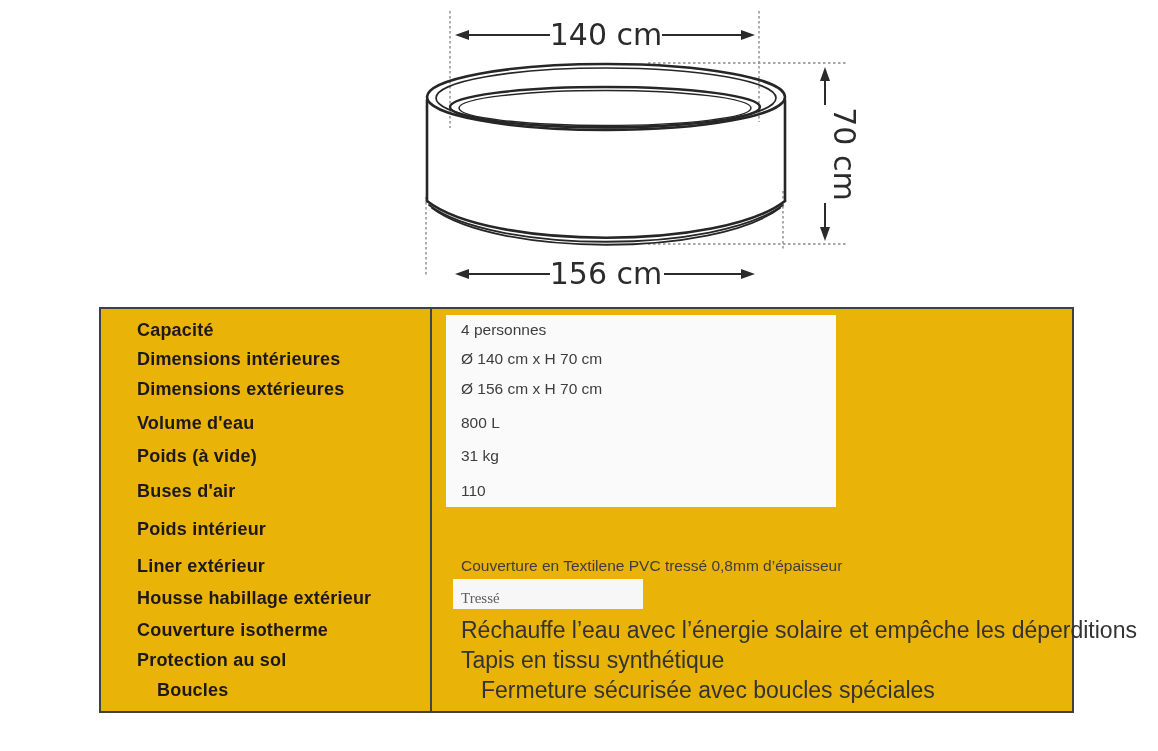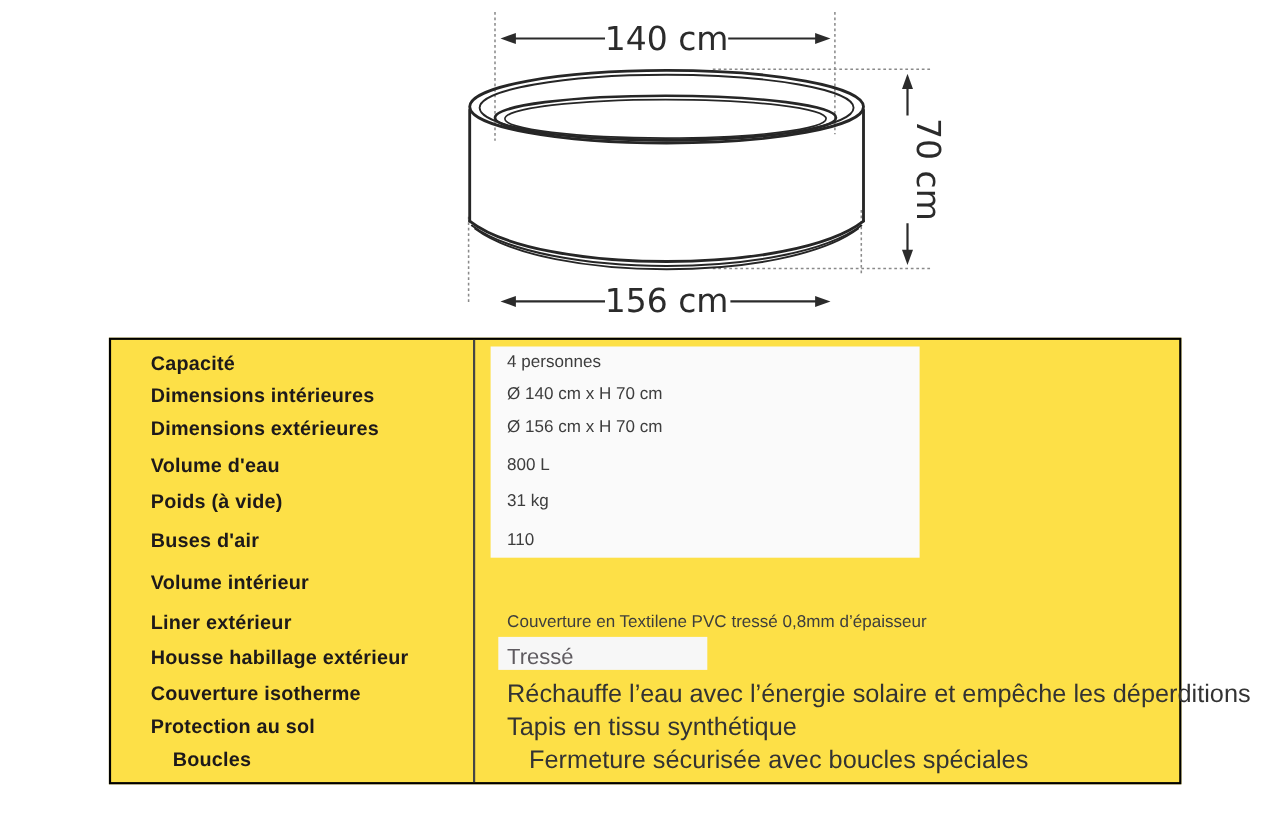--- a/index.html
+++ b/index.html
@@ -27,22 +27,22 @@
     fill: #2b2b2b;
   }
 
   
   .spec-table {
     position: absolute;
     left: 99px;
     top: 307px;
     width: 975px;
     height: 406px;
-    border: 2px solid #000000;
-    background: #fde047;
+    border: 2px solid #404040;
+    background: #eab308;
   }
   .col-divider {
     position: absolute;
     left: 329px;
     top: 0;
     bottom: 0;
     width: 2px;
     background: #454545;
   }
   .value-bg-top {
@@ -69,21 +69,21 @@
     font-size: 18px;
     color: #1d191a;
     letter-spacing: 0.2px;
   }
   .value {
     left: 360px;
     font-size: 15.5px;
     color: #3d3d3d;
   }
   .row.big .value { font-size: 23px; color: #333333; }
-  .row.gray .value { font-size: 20px; color: #5f5b60; }
+  .row.gray .value { font-size: 15px; color: #5f5b60; font-family: Liberation Serif, serif; }
 
   .r1  { top:   9px; }
   .r2  { top:  38px; }
   .r3  { top:  68px; }
   .r4  { top: 102px; }
   .r5  { top: 135px; padding-left: 16px; }
   .r6  { top: 170px; }
   .r7  { top: 208px; }
   .r8  { top: 245px; }
   .r9  { top: 277px; }
@@ -175,21 +175,21 @@
     </div>
     <div class="row r5">
       <div class="cell label">Poids (à vide)</div>
       <div class="cell value">31 kg</div>
     </div>
     <div class="row r6">
       <div class="cell label">Buses d'air</div>
       <div class="cell value">110</div>
     </div>
     <div class="row r7">
-      <div class="cell label">Volume intérieur</div>
+      <div class="cell label">Poids intérieur</div>
     </div>
     <div class="row r8">
       <div class="cell label">Liner extérieur</div>
       <div class="cell value">Couverture en Textilene PVC tressé 0,8mm d’épaisseur</div>
     </div>
     <div class="row r9 gray">
       <div class="cell label">Housse habillage extérieur</div>
       <div class="cell value">Tressé</div>
     </div>
     <div class="row r10 big">

